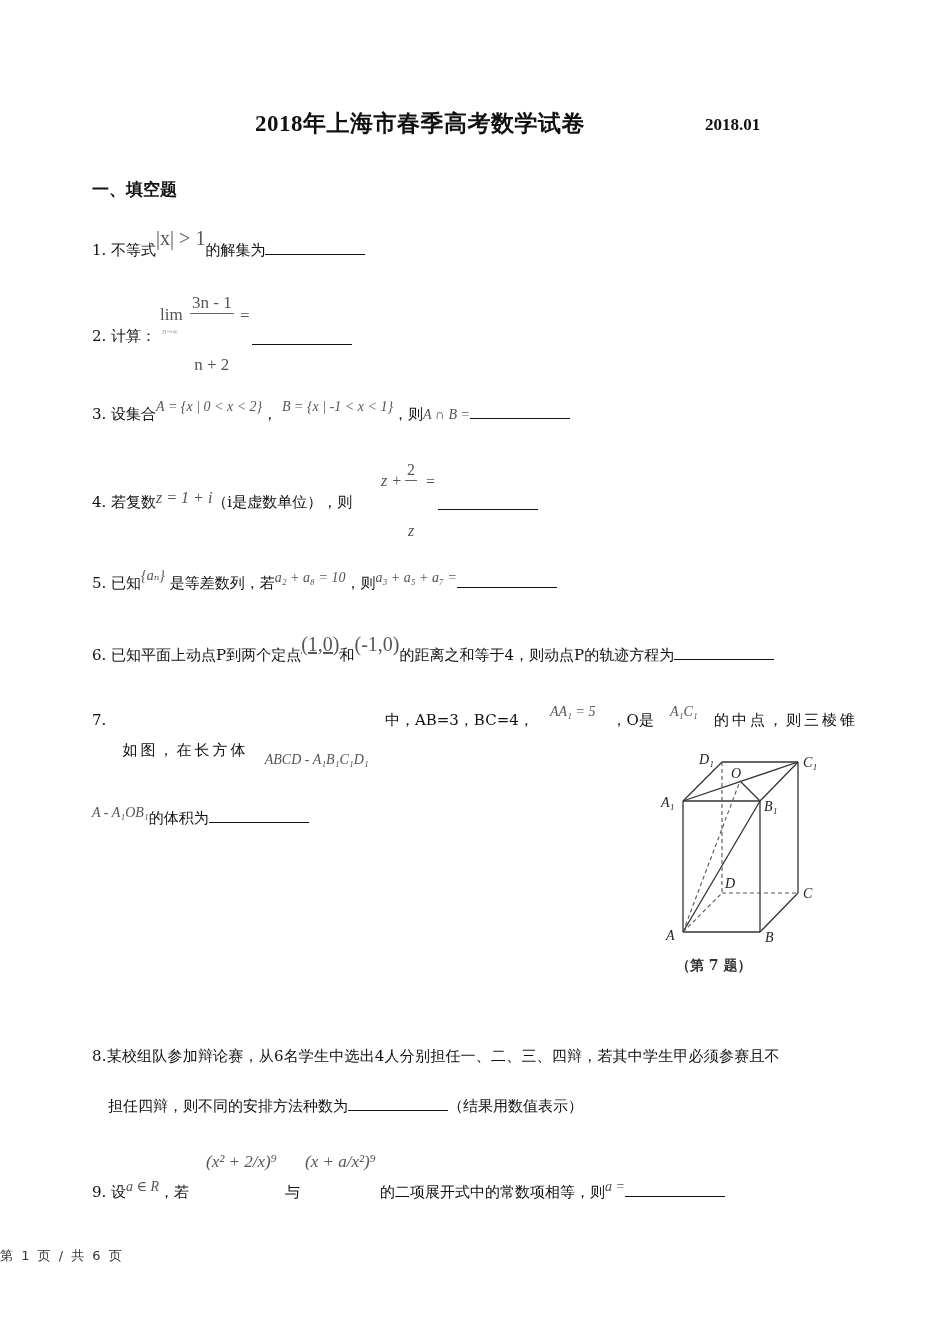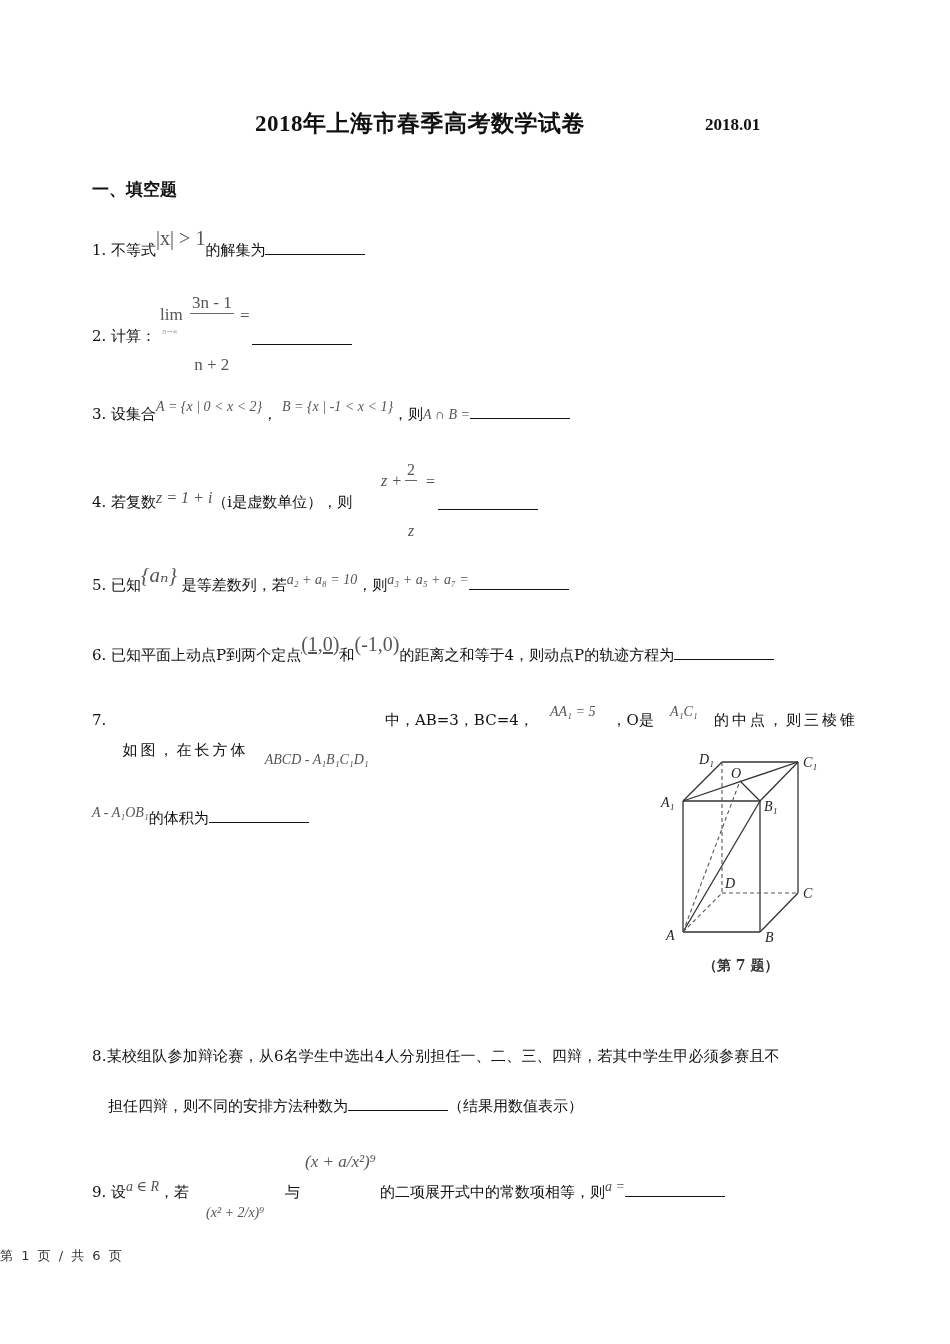--- a/index.html
+++ b/index.html
@@ -12,21 +12,21 @@
   .q { font-size:15px; line-height:20px; }
   .math { font-family:"Liberation Serif","DejaVu Serif",serif; font-style:italic; color:#555; font-size:14px; }
   .mathn { font-family:"Liberation Serif","DejaVu Serif",serif; color:#555; font-size:20px; }
   .blank { display:inline-block; width:100px; border-bottom:1px solid #111; height:14px; vertical-align:baseline; }
   .frac { display:inline-flex; flex-direction:column; align-items:center; vertical-align:middle; line-height:1;gap:40px; }
   .frac .num { border-bottom:1px solid #666; padding:0 2px 2px 2px; }
   .frac .den { padding-top:2px; }
   .limsub { position:absolute; font-size:7px; color:#999; font-style:italic; }
   .footer { left:0; width:950px; top:1247px; text-align:left; font-size:13px; color:#333; letter-spacing:2px; font-family:"DejaVu Sans",sans-serif; }
   .figure { position:absolute; left:650px; top:740px; width:200px; height:240px; }
-  .fig-caption { position:absolute; left:703px; top:957px; font-size:14px; font-weight:bold; color:#333;text-align:center; }
+  .fig-caption { position:absolute; left:676px; top:957px; font-size:14px; font-weight:bold; color:#333;text-align:center; }
 </style>
 </head>
 <body>
 
 <div class="abs title">2018年上海市春季高考数学试卷</div>
 <div class="abs date">2018.01</div>
 <div class="abs section">一、填空题</div>
 
 <div class="abs q" style="left:92px; top:238px;">
   <span>1.</span>
@@ -62,21 +62,21 @@
   <div class="frac math" style="font-size:16px;">
     <span class="num" style="font-style:normal;">2</span>
     <span class="den">z</span>
   </div>
 </div>
 <div class="abs mathn" style="left:426px; top:473px; font-size:16px;">=</div>
 <div class="abs" style="left:438px; top:495px;"><span class="blank"></span></div>
 
 <div class="abs q" style="left:92px; top:573px;">
   <span>5.</span>
-  <span>已知</span><span class="math" style="position:relative; top:-8px; font-size:21px;">{aₙ}</span>&nbsp;<span>是等差数列，若</span><span class="math" style="position:relative; top:-6px;">a₂ + a₈ = 10</span><span>，则</span><span class="math" style="position:relative; top:-6px;margin-top:37px;">a₃ + a₅ + a₇ =</span><span class="blank"></span>
+  <span>已知</span><span class="math" style="position:relative; top:-8px; font-size:14px;">{aₙ}</span>&nbsp;<span>是等差数列，若</span><span class="math" style="position:relative; top:-6px;">a₂ + a₈ = 10</span><span>，则</span><span class="math" style="position:relative; top:-6px;margin-top:37px;">a₃ + a₅ + a₇ =</span><span class="blank"></span>
 </div>
 
 <div class="abs q" style="left:92px; top:643px;">
   <span>6.</span>
   <span>已知平面上动点P到两个定点</span><span class="mathn" style="position:relative; top:-9px;text-decoration:underline;">(1,0)</span><span>和</span><span class="mathn" style="position:relative; top:-9px;">(-1,0)</span><span>的距离之和等于4，则动点P的轨迹方程为</span><span class="blank"></span>
 </div>
 
 <div class="abs q" style="left:92px; top:710px; width:766px; display:flex; justify-content:space-between;">
   <span>7.</span>
   <span style="letter-spacing:3px;margin-top:30px;">如图，在长方体</span>
@@ -134,20 +134,20 @@
   <span>8.</span><span>某校组队参加辩论赛，从6名学生中选出4人分别担任一、二、三、四辩，若其中学生甲必须参赛且不</span>
 </div>
 <div class="abs q" style="left:108px; top:1096px;">
   <span>担任四辩，则不同的安排方法种数为</span><span class="blank"></span><span>（结果用数值表示）</span>
 </div>
 
 <div class="abs q" style="left:92px; top:1182px;">
   <span>9.</span>
   <span>设</span><span class="math" style="position:relative; top:-6px;text-align:right;">a ∈ R</span><span>，若</span>
 </div>
-<div class="abs math" style="left:206px; top:1205px; font-size:14px;">(x² + 2/x)⁹</div>
+<div class="abs math" style="left:206px; top:1152px; font-size:17px;">(x² + 2/x)⁹</div>
 <div class="abs q" style="left:285px; top:1182px;">与</div>
 <div class="abs math" style="left:305px; top:1152px; font-size:17px;">(x + a/x²)⁹</div>
 <div class="abs q" style="left:380px; top:1182px;">
   <span>的二项展开式中的常数项相等，则</span><span class="math" style="position:relative; top:-6px;">a =</span><span class="blank"></span>
 </div>
 
 <div class="abs footer">第 1 页 / 共 6 页</div>
 
 </body></html>

